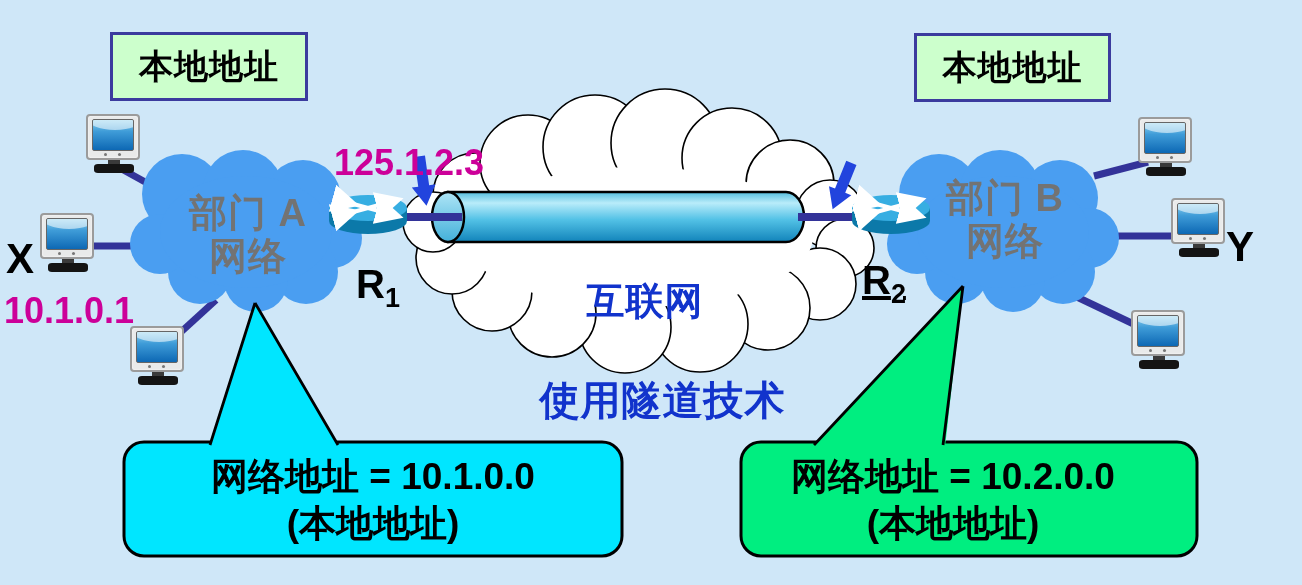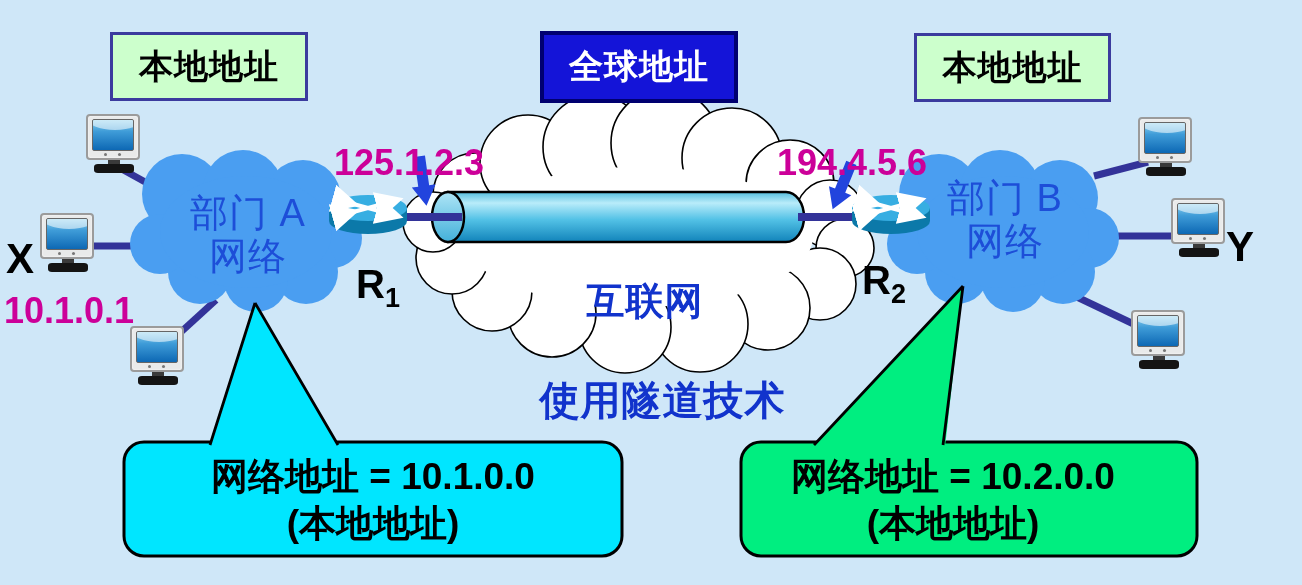--- a/index.html
+++ b/index.html
@@ -14,21 +14,21 @@
   .txt{position:absolute;font-weight:bold;white-space:nowrap;z-index:3;margin-top:20px;}
   .magenta{color:#cc0099;font-size:36px;}
   .blue-t{color:#1133cc;}
   .tag{
     position:absolute;z-index:3;display:flex;align-items:center;justify-content:center;
     font-weight:bold;font-size:34px;letter-spacing:1px;
   }
   .tag.green{background:#ccffcc;border:3px solid #3b3b9e;color:#000;}
   .tag.blue{background:#1414d8;border:4px solid #000070;color:#fff;}
   .cloud-label{
-    position:absolute;z-index:3;color:#1d4ed8;font-weight:normal;font-size:38px;
+    position:absolute;z-index:3;color:#737373;font-weight:bold;font-size:38px;
     text-align:center;line-height:43px;letter-spacing:1px;
   }
   .callout-text{
     position:absolute;z-index:3;display:flex;flex-direction:column;align-items:center;justify-content:center;
     font-weight:bold;color:#000;text-align:center;font-size:37px;line-height:47px;
   }
   .host-label{font-size:42px;color:#000;}
   .r-label{font-size:40px;color:#000;}
   .r-label sub{font-size:27px;}
   
@@ -168,50 +168,46 @@
       <polygon points="255,303 339,447 209,447" fill="#00e6ff"></polygon>
       <path d="M255,303 L338,445 M255,303 L210,445" stroke="#000" stroke-width="2.8" fill="none"></path>
       <polygon points="963,286 945,447 813,447" fill="#00ee80"></polygon>
       <path d="M963,286 L943,445 M963,286 L814,445" stroke="#000" stroke-width="2.8" fill="none"></path>
     </g>
   </svg>
 
   <div class="tag green" style="left:110px;top:32px;width:192px;height:63px;">
     <span>本地地址</span>
   </div>
-  <div class="tag blue" style="left:540px;top:31px;width:190px;height:64px;">
-    <span>全球地址</span>
-  </div>
   <div class="tag green" style="left:914px;top:33px;width:191px;height:63px;">
     <span>本地地址</span>
   </div>
 
   <div class="txt magenta" style="left:324px;top:122px;width:170px;text-align:center;">125.1.2.3</div>
-  <div class="txt magenta" style="left:767px;top:122px;width:170px;text-align:center;">194.4.5.6</div>
   <div class="txt magenta" style="left:-4px;top:270px;width:146px;text-align:center;">10.1.0.1</div>
 
   <div class="txt host-label" style="left:6px;top:215px;">X</div>
   <div class="txt host-label" style="left:1226px;top:203px;">Y</div>
 
   <div class="cloud-label" style="left:148px;top:192px;width:200px;">
     <div>部门 A</div>
     <div>网络</div>
   </div>
   <div class="cloud-label" style="left:905px;top:177px;width:200px;">
     <div>部门 B</div>
     <div>网络</div>
   </div>
 
   <div class="txt blue-t" style="left:520px;top:353px;width:285px;text-align:center;font-size:40px;letter-spacing:1px;">使用隧道技术</div>
   <div class="txt blue-t" style="left:564px;top:256px;width:162px;text-align:center;font-size:38px;letter-spacing:1px;">互联网</div>
 
   <div class="txt r-label" style="left:356px;top:242px;">
     <span>R</span><sub>1</sub>
   </div>
-  <div class="txt r-label" style="left:862px;top:238px;">
+  <div class="txt r-label" style="left:862px;top:238px;text-decoration:underline;">
     <span>R</span><sub>2</sub>
   </div>
 
   <div class="callout-text" style="left:124px;top:444px;width:498px;height:112px;">
     <div>网络地址 = 10.1.0.0</div>
     <div>(本地地址)</div>
   </div>
   <div class="callout-text" style="left:741px;top:444px;width:424px;height:112px;">
     <div>网络地址 = 10.2.0.0</div>
     <div>(本地地址)</div>

